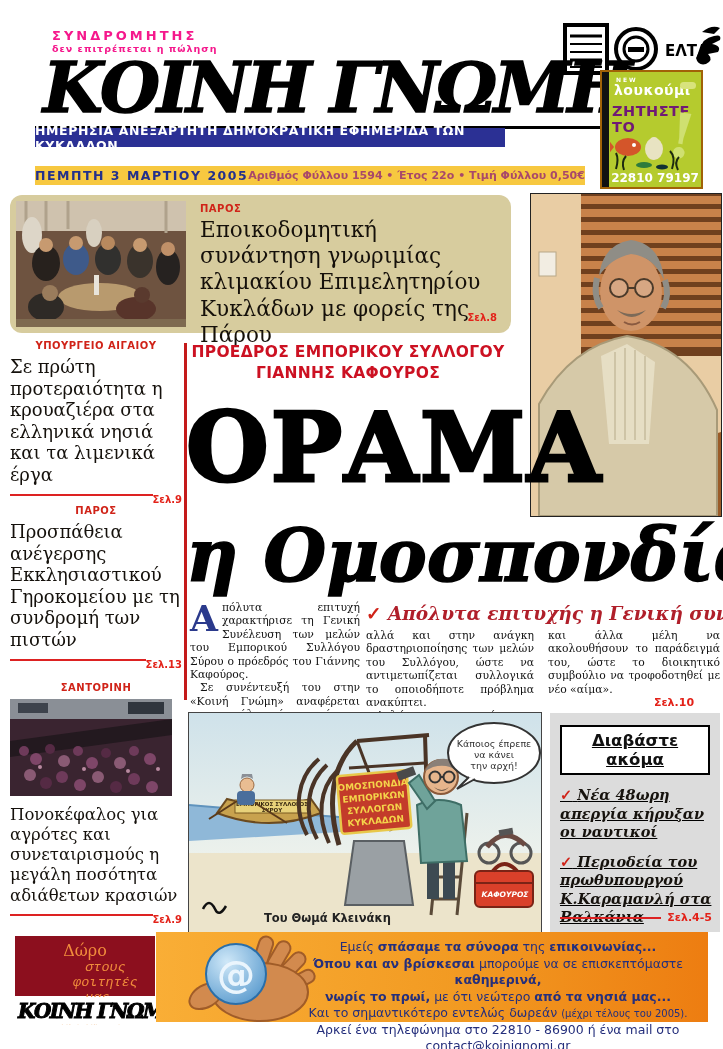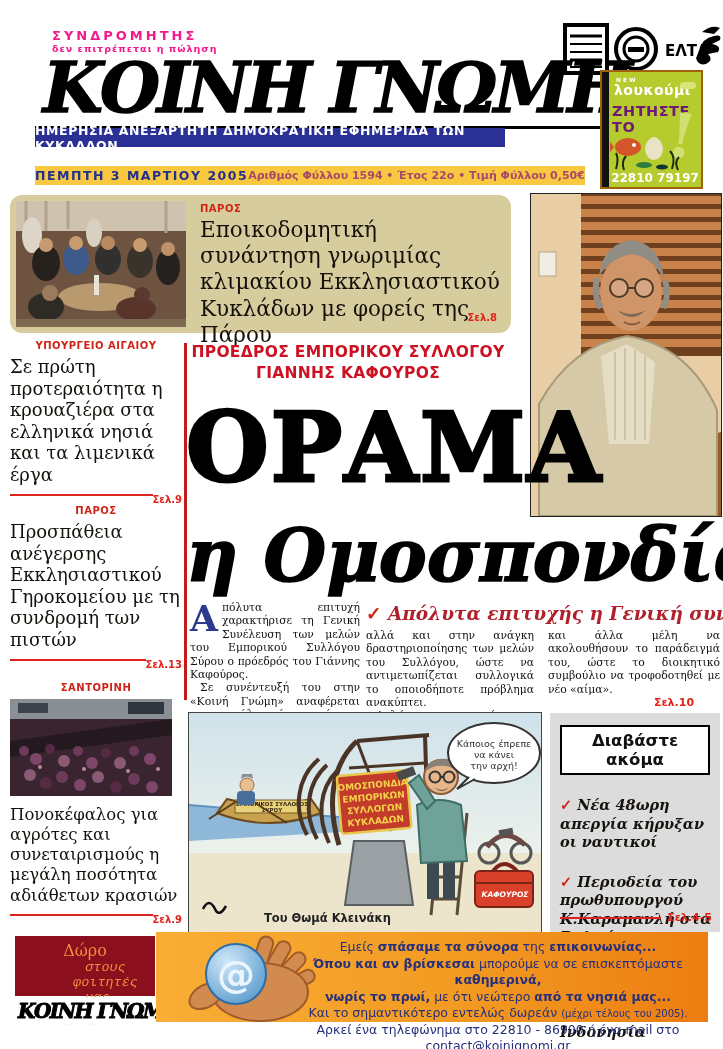--- a/index.html
+++ b/index.html
@@ -53,21 +53,21 @@
   .subhead{color:#b01f2a;font-family:"DejaVu Serif",serif;font-weight:bold;font-style:italic;
            font-size:18.5px;text-align:center;white-space:nowrap;}
   .check{color:#d02318;font-style:normal;font-weight:bold;}
   
   .cartoonbox{border:1px solid #444;background:#fff;}
   
   .readalso{background:#dcdcdc;}
   .ra-title{width:146px;margin:12px auto 0;background:#fff;border:2px solid #000;text-align:center;
             font-weight:bold;font-size:16.5px;padding:4px 0;color:#111;}
   .ra-item{font-family:"DejaVu Serif",serif;font-style:italic;font-weight:bold;font-size:14.5px;
-           line-height:1.28;color:#16120d;margin:21px 8px 0 10px;}
+           line-height:1.28;color:#16120d;margin:11px 8px 0 10px;}
   .ra-ref{position:absolute;left:10px;right:8px;bottom:8px;display:flex;align-items:center;gap:6px;}
   .ra-ref .rule{flex:1;height:2px;background:#d22;}
   .ra-ref .pageref{font-size:11px;}
   
   .gift{background:#8c0f1e;color:#f08c3c;text-align:center;}
   .gift .l1{font-size:16px;margin-top:5px;font-family:"DejaVu Serif",serif;}
   .gift .l2{font-size:13.5px;font-family:Liberation Mono, monospace;font-style:italic;margin-left:41px;}
   .gift .l3{font-size:7.5px;color:#f2c9a2;line-height:1.25;margin-top:2px;font-style:italic;}
   .kglogo{background:#fff;display:flex;align-items:center;padding-left:3px;}
   .kglogo .name{font-family:"DejaVu Serif",serif;font-style:italic;font-weight:bold;font-size:20px;
@@ -159,21 +159,21 @@
         <circle cx="152" cy="48" r="7" fill="#c09068"></circle>
       <ellipse cx="84" cy="96" rx="42" ry="14" fill="#b89a6e"></ellipse>
       <rect x="78" y="74" width="5" height="20" fill="#e8e4da"></rect>
       <ellipse cx="30" cy="106" rx="18" ry="14" fill="#2e2a26"></ellipse>
         <circle cx="34" cy="92" r="8" fill="#9a7c5c"></circle>
       <ellipse cx="120" cy="108" rx="20" ry="12" fill="#58342a"></ellipse>
         <circle cx="126" cy="94" r="8" fill="#5a3a2e"></circle>
       <rect x="0" y="118" width="170" height="8" fill="#7e6a50"></rect>
     </svg>
     <div class="abs sec-label" style="left:190px;top:8px;">ΠΑΡΟΣ</div>
-    <div class="abs feat-headline" style="left:190px;top:22px;width:300px;">Εποικοδομητική συνάντηση γνωριμίας κλιμακίου Εκκλησιαστικού Κυκλάδων με φορείς της Πάρου</div>
+    <div class="abs feat-headline" style="left:190px;top:22px;width:300px;">Εποικοδομητική συνάντηση γνωριμίας κλιμακίου Επιμελητηρίου Κυκλάδων με φορείς της Πάρου</div>
     <div class="abs pageref" style="right:14px;bottom:10px;">Σελ.8</div>
   </div>
 
   <div class="abs" style="left:530px;top:193px;width:190px;height:322px;border:1px solid #222;">
     <svg width="190" height="322" viewBox="0 0 190 322">
       <rect width="190" height="322" fill="#e9cda4"></rect>
       <rect x="50" y="0" width="140" height="162" fill="#70401e"></rect>
       <g fill="#c8824a">
         <rect x="50" y="2" width="140" height="8"></rect>
           <rect x="50" y="15" width="140" height="8"></rect>
@@ -357,21 +357,21 @@
       <rect x="310" y="116" width="14" height="6" fill="#555" transform="rotate(-10 317 119)"></rect>
       <rect x="286" y="158" width="58" height="36" rx="5" fill="#d9402a" stroke="#7a2316" stroke-width="2"></rect>
       <line x1="286" y1="170" x2="344" y2="170" stroke="#7a2316" stroke-width="2"></line>
       <path d="M304,158 Q315,144 328,158" stroke="#7a2316" stroke-width="4" fill="none"></path>
       <text x="316" y="184" font-size="7.5" text-anchor="middle" fill="#fff" font-style="italic" font-weight="bold">ΚΑΦΟΥΡΟΣ</text>
       <path d="M14,196 q6,-12 12,0 q4,9 11,-3" stroke="#111" stroke-width="2.5" fill="none"></path>
       <text x="75" y="209" font-size="11.5" font-weight="bold" fill="#222">Του Θωμά Κλεινάκη</text>
     </svg>
   </div>
 
-  <div class="abs readalso" style="left:550px;top:713px;width:170px;height:219px;">
+  <div class="abs readalso" style="left:550px;top:713px;width:170px;height:219px;text-decoration:underline;">
     <div class="ra-title">Διαβάστε ακόμα</div>
     <div class="ra-item">
       <span class="check">✓</span>
       <span>Νέα 48ωρη απεργία κήρυξαν οι ναυτικοί</span>
     </div>
     <div class="ra-item">
       <span class="check">✓</span>
       <span>Περιοδεία του πρωθυπουργού Κ.Καραμανλή στα Βαλκάνια</span>
     </div>
     <div class="ra-item">

